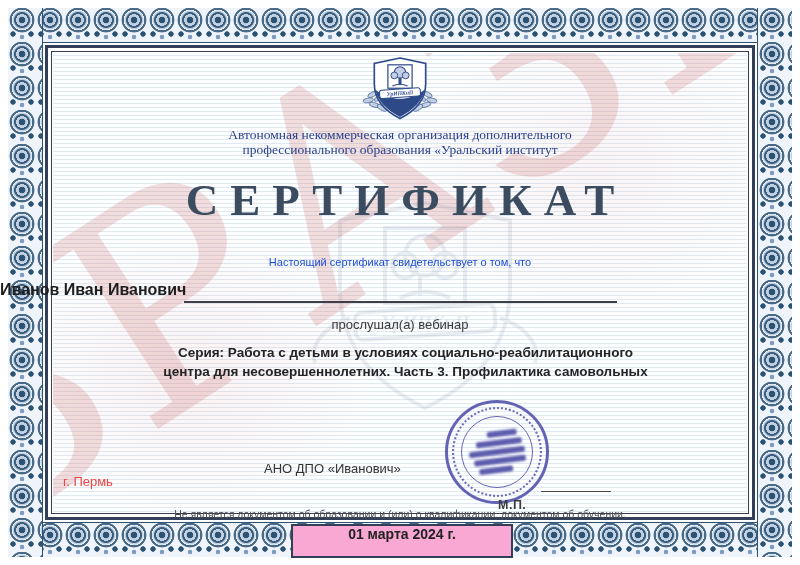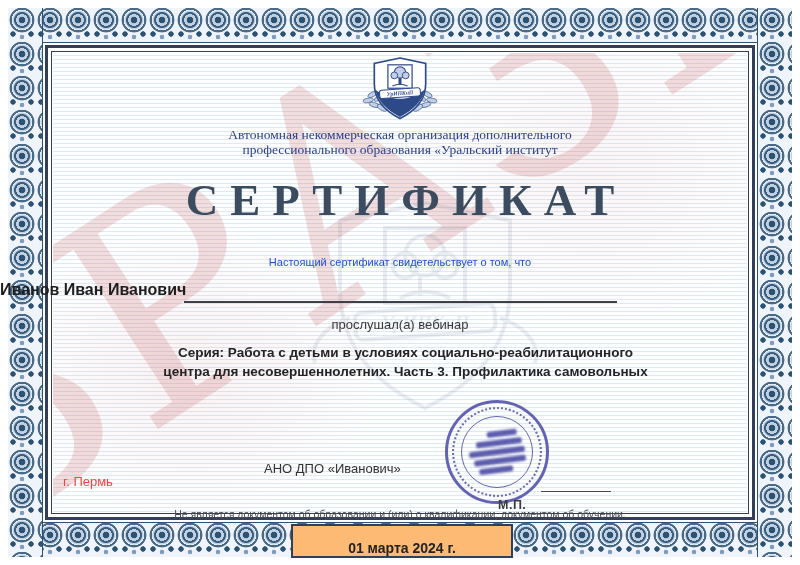--- a/index.html
+++ b/index.html
@@ -82,21 +82,21 @@
   .sb5{width:34px;margin-left:-6px;}
   
   .city{position:absolute;left:63px;top:474px;font-size:13px;color:#ef4444;}
   .director{position:absolute;left:264px;top:461px;font-size:13px;line-height:16px;color:#333;}
   .mp{position:absolute;left:498px;top:498px;font-size:12.5px;color:#3c3c3c;letter-spacing:.5px;font-weight:bold;}
   .sigline{position:absolute;left:541px;top:491px;width:70px;border-top:1.5px solid #4a4a4a;}
   .disclaimer{position:absolute;left:0;right:0;top:508px;text-align:center;font-size:10.5px;color:#4b4b4b;}
   
   .datebox{
     position:absolute;left:291px;top:524px;width:218px;height:30px;z-index:6;
-    background:#fdba74;border:2px solid #333f58;display:flex;align-items:flex-end;justify-content:center;
+    background:#f9a8d4;border:2px solid #333f58;display:flex;align-items:flex-start;justify-content:center;
     font-size:14px;font-weight:700;color:#222;
   }
 </style>
 </head>
 <body>
 
 <div class="page">
 
   <div class="band band-top"></div>
   <div class="band band-bottom"></div>

